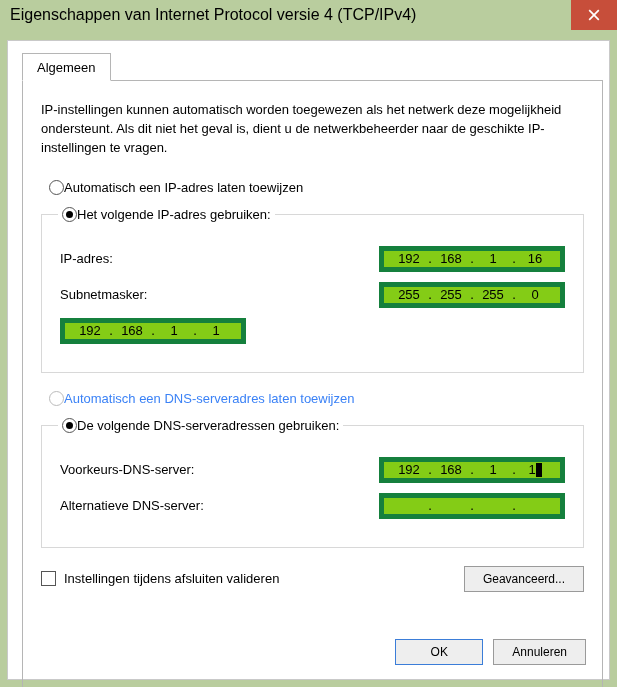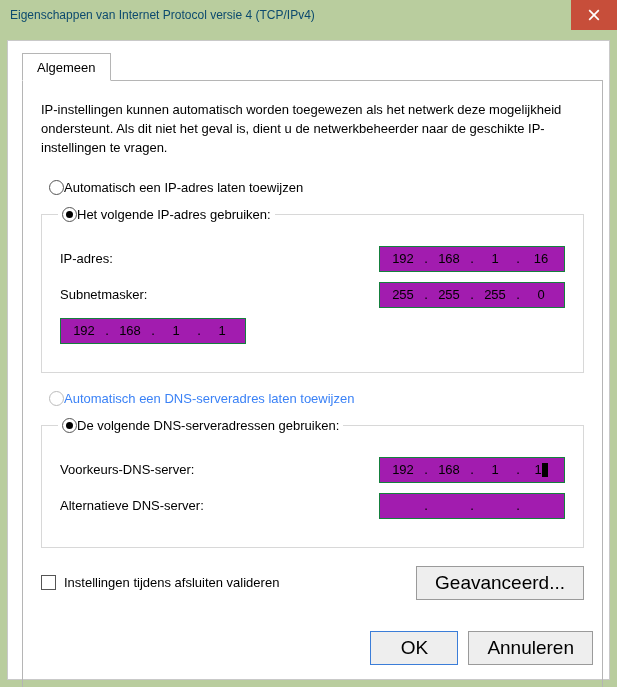--- a/index.html
+++ b/index.html
@@ -15,22 +15,22 @@
   }
   .titlebar {
     height: 30px;
     display: flex;
     align-items: center;
     padding-left: 10px;
     background: #b9cd9e;
   }
   .titlebar-title {
     flex: 1;
-    font-size: 12px;
-    color: #0c4a6e;
+    font-size: 16px;
+    color: #000000;
   }
   .close-btn {
     width: 46px;
     height: 30px;
     background: #c74e3a;
     color: #fff;
     display: flex;
     align-items: center;
     justify-content: center;
     font-size: 14px;
@@ -109,26 +109,26 @@
     display: flex;
     align-items: center;
     margin: 10px 0;
   }
   .field-label {
     flex: 1;
   }
   .ip-box {
     width: 186px;
     height: 26px;
-    border: 1px solid #15803d;
-    display: flex;
-    align-items: center;
-    justify-content: space-between;
+    border: 5px solid #15803d;
+    display: flex;
+    align-items: center;
+    justify-content: center;
     padding: 0 4px;
-    background: #a21caf;
+    background: #84cc16;
   }
   .oct {
     width: 38px;
     text-align: center;
     white-space: nowrap;
   }
   .dot { width: 4px; text-align: center; }
   .bottom-row {
     display: flex;
     align-items: center;
@@ -140,27 +140,27 @@
     border: 1px solid #555;
     display: inline-block;
     margin-right: 8px;
     vertical-align: middle;
     flex-shrink: 0;
   }
   .btn {
     border: 1px solid #9a9a9a;
     background: #eee;
     padding: 5px 18px;
-    font-size: 19px;
+    font-size: 12px;
     min-width: 88px;
     text-align: center;
   }
   .dialog-buttons {
     position: absolute;
-    right: 16px;
+    right: 23px;
     bottom: 14px;
     display: flex;
     gap: 10px;
   }
   .btn.default {
     border: 1.5px solid #3b7dd8;
   }
   .check-row { display: flex; align-items: center; }
   .caret {
     border: solid #000;

